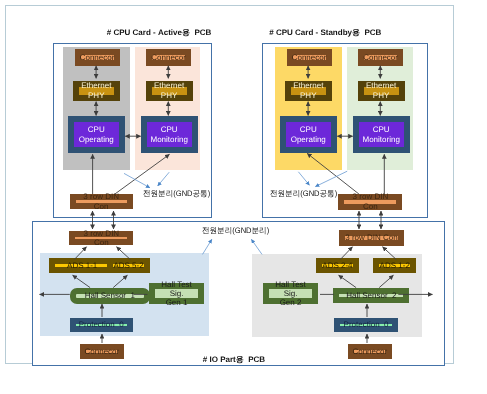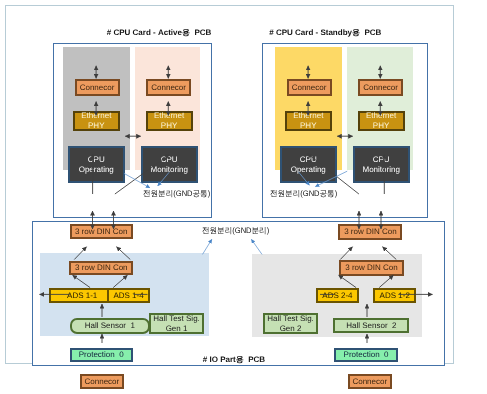--- a/index.html
+++ b/index.html
@@ -5,24 +5,24 @@
   html,body{margin:0;padding:0;}
   body{width:487px;height:394px;background:#ffffff;
        font-family:"Liberation Sans", sans-serif;overflow:hidden;
        -webkit-font-smoothing:antialiased;text-rendering:geometricPrecision;}
   #stage{position:relative;width:487px;height:394px;background:#fff;}
   .abs{position:absolute;box-sizing:border-box;}
   svg.lay{position:absolute;left:0;top:0;width:487px;height:394px;overflow:visible;pointer-events:none;}
   .outer-frame{border:1px solid #b7ccd6;background:#ffffff;}
   .card-frame{border:1px solid #4472a8;background:#ffffff;}
   .node{display:flex;align-items:center;justify-content:center;text-align:center;
-        border:2px solid #6d28d9;font-size:8px;line-height:9.4px;color:#1a1a1a;margin-top:30px;}
+        border:6px solid #6d28d9;font-size:8px;line-height:9.4px;color:#1a1a1a;}
   .n-orange{background:#ed9b5e;border-color:#7a4a22;color:#3a2510;}
   .n-gold{background:#c89211;border-color:#55420a;color:#fbf3d5;}
-  .n-blue{background:#404040;border-color:#2f5274;color:#ffffff;}
+  .n-blue{background:#6d28d9;border-color:#2f5274;color:#ffffff;}
   .n-bluedark{background:#86efac;border-color:#2f5274;color:#10203a;}
   .n-yellow{background:#fcc700;border-color:#6b5400;color:#2a2000;}
   .n-green{background:#c5e0b4;border-color:#4e7031;color:#1a1a1a;}
   .title{font-size:8px;font-weight:bold;color:#121212;white-space:nowrap;}
   .anno{font-size:8px;color:#111;white-space:nowrap;transform:scaleX(0.945);transform-origin:left top;}
 </style>
 </head>
 <body>
 
 <div id="stage">
@@ -53,21 +53,21 @@
   <div class="abs node n-blue" style="left:279.5px;top:116.3px;width:57.5px;height:36.5px;white-space:pre-line;">CPU
 Operating</div>
   <div class="abs node n-orange" style="left:358.4px;top:49px;width:44.5px;height:16.5px;">Connecor</div>
   <div class="abs node n-gold" style="left:357.6px;top:80.8px;width:47px;height:20px;white-space:pre-line;">Ethernet
 PHY</div>
   <div class="abs node n-blue" style="left:352.7px;top:116.3px;width:57px;height:36.5px;white-space:pre-line;">CPU
 Monitoring</div>
   <div class="abs node n-orange" style="left:338.4px;top:194px;width:64px;height:15.6px;">3 row DIN Con</div>
   <div class="abs node n-orange" style="left:69.3px;top:230.8px;width:64.1px;height:14.6px;">3 row DIN Con</div>
   <div class="abs node n-yellow" style="left:49.2px;top:258px;width:66px;height:15.2px;">ADS 1-1</div>
-  <div class="abs node n-yellow" style="left:106.8px;top:258px;width:43.5px;height:15.2px;">ADS 1-4</div>
+  <div class="abs node n-yellow" style="left:106.8px;top:258px;width:43.5px;height:15.2px;">ADS 5-2</div>
   <div class="abs node n-green" style="left:69.8px;top:288.2px;width:80px;height:15.4px;border-radius:7px;">Hall Sensor&nbsp; 1</div>
   <div class="abs node n-green" style="left:149px;top:283.1px;width:55.1px;height:21.3px;white-space:pre-line;">Hall Test Sig.
 Gen 1</div>
   <div class="abs node n-bluedark" style="left:69.7px;top:317.6px;width:63px;height:14.4px;">Protection&nbsp; 0</div>
   <div class="abs node n-orange" style="left:79.6px;top:343.8px;width:44.5px;height:15px;">Connecor</div>
   <div class="abs node n-orange" style="left:338.8px;top:230.4px;width:65.3px;height:15.3px;">3 row DIN Con</div>
   <div class="abs node n-yellow" style="left:316px;top:258px;width:42.9px;height:15.2px;">ADS 2-4</div>
   <div class="abs node n-yellow" style="left:373.2px;top:258px;width:43.1px;height:15.2px;">ADS 1-2</div>
   <div class="abs node n-green" style="left:333.4px;top:288px;width:76px;height:15.2px;">Hall Sensor&nbsp; 2</div>
   <div class="abs node n-green" style="left:263px;top:283.1px;width:55.1px;height:21.3px;white-space:pre-line;">Hall Test Sig.

